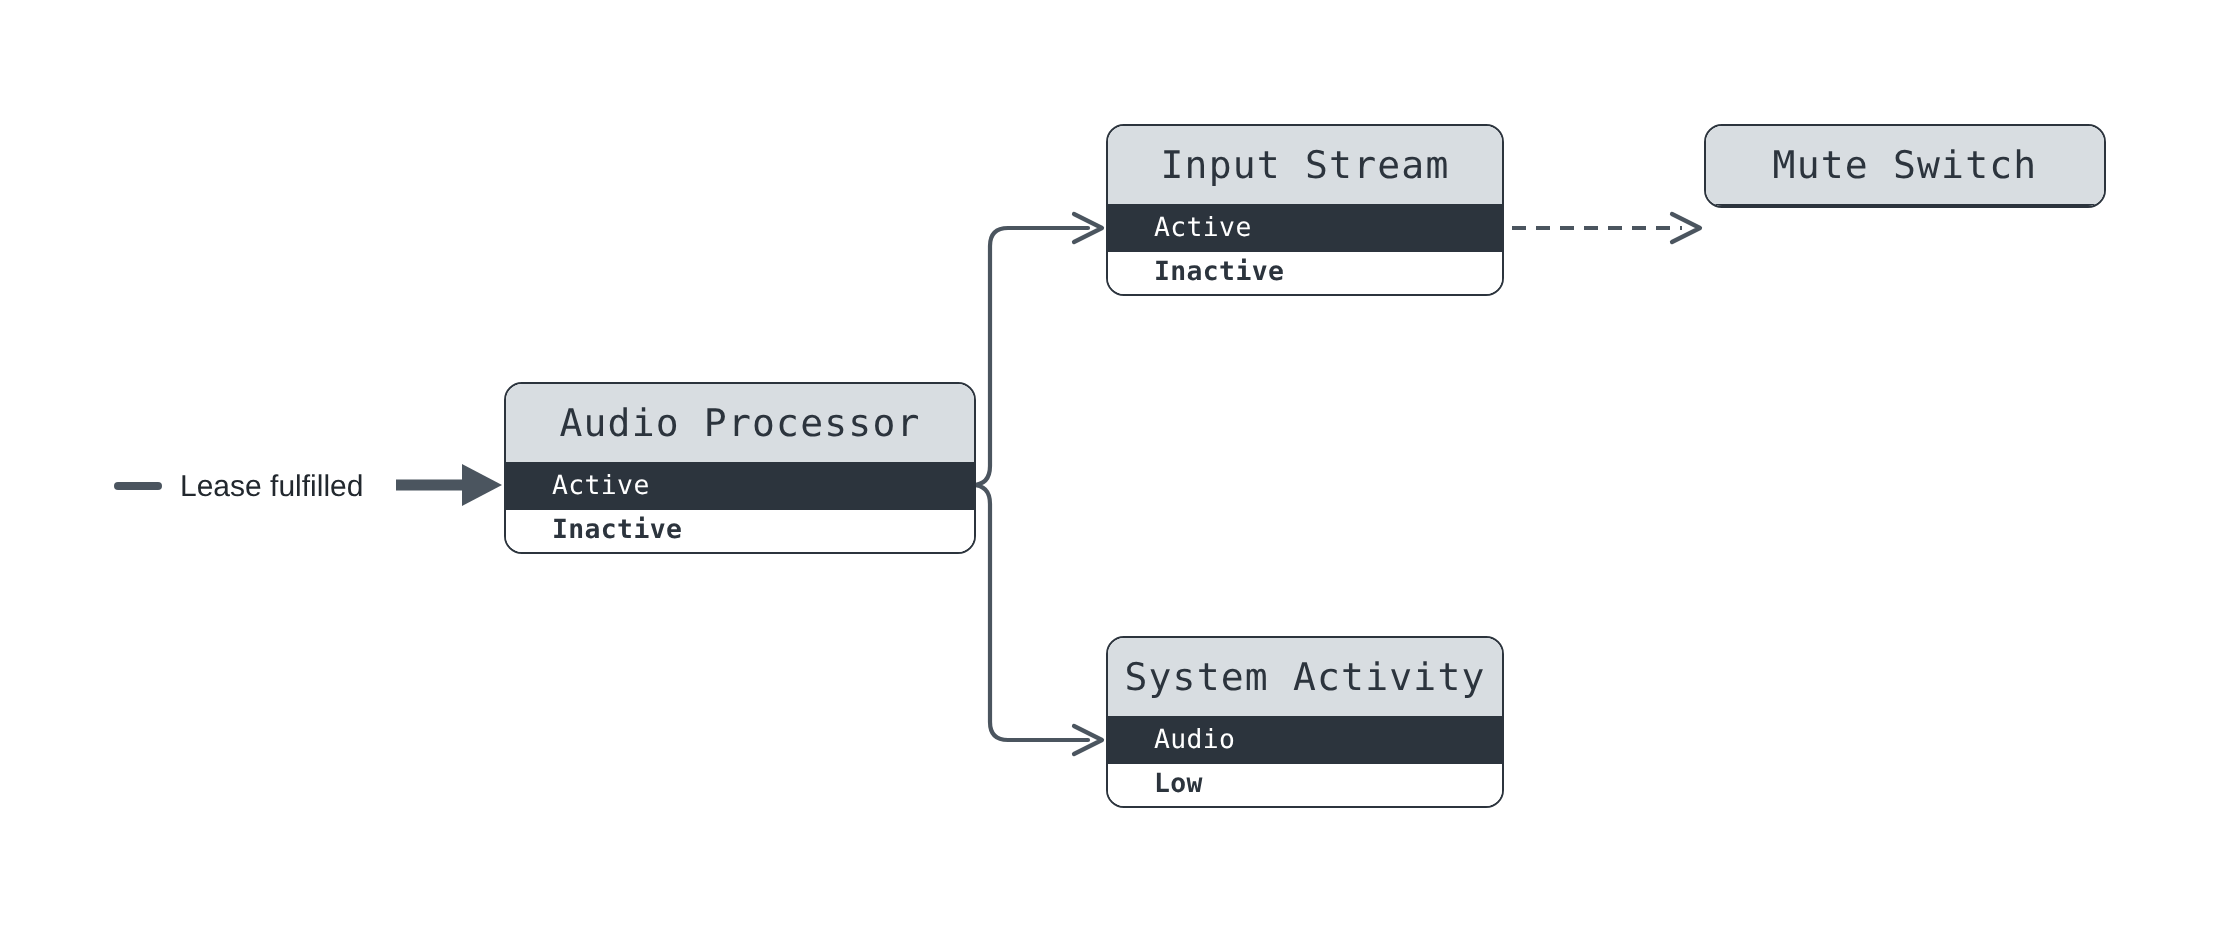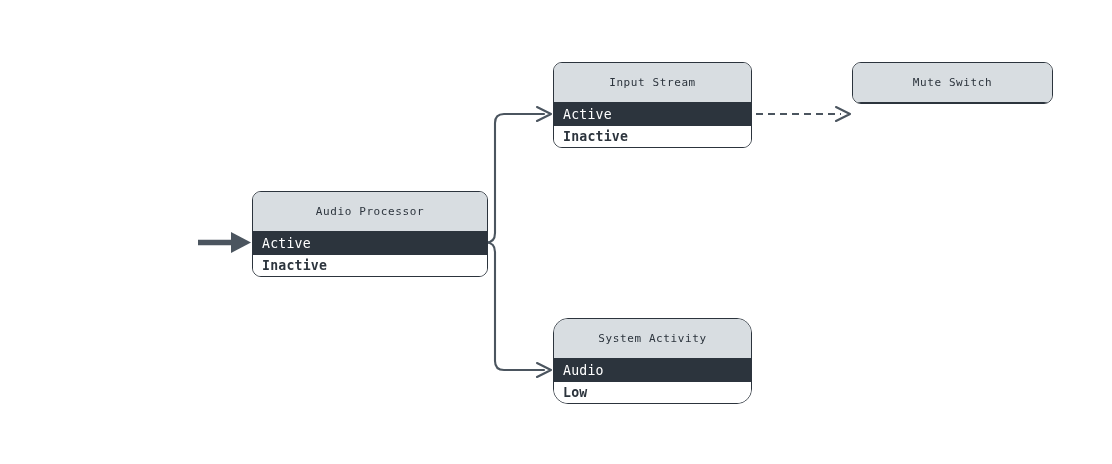--- a/index.html
+++ b/index.html
@@ -34,54 +34,54 @@
     background: #ffffff;
     overflow: hidden;
     z-index: 3;
   }
   .node-title {
     box-sizing: border-box;
     height: 40px;
     background: #d8dde1;
     color: #2c343d;
     font-family: "DejaVu Sans Mono", monospace;
-    font-size: 11px;
+    font-size: 19px;
     letter-spacing: 0.6px;
     display: flex;
     align-items: center;
     justify-content: center;
     border-bottom: 1.6px solid #2c343d;
   }
   .node-row {
     box-sizing: border-box;
     height: 22px;
     display: flex;
     align-items: center;
-    padding-left: 9px;
+    padding-left: 23px;
     font-family: "DejaVu Sans Mono", monospace;
     font-size: 13.2px;
     letter-spacing: 0.2px;
     white-space: nowrap;
   }
   .node-row.active {
     background: #2c343d;
     color: #ffffff;
   }
   .node-row.inactive {
     background: #ffffff;
     color: #2c343d;
     border-top: 1.6px solid #2c343d;
     font-weight: bold;
   }
 
   
   #node-audio-processor { left: 252px; top: 191px; width: 236px; }
   #node-input-stream    { left: 553px; top: 62px;  width: 199px; }
   #node-mute-switch     { left: 852px; top: 62px;  width: 201px; }
-  #node-system-activity { left: 553px; top: 318px; width: 199px; border-radius: 15px; }
+  #node-system-activity { left: 553px; top: 318px; width: 199px; }
 
   
   #entry-label {
     position: absolute;
     left: 57px;
     top: 232px;
     height: 22px;
     display: flex;
     align-items: center;
     gap: 9px;
@@ -123,20 +123,24 @@
                Q 495 370 504 370 L 544 370" fill="none" stroke="#4b555f" stroke-width="2.1" stroke-linecap="round" stroke-linejoin="round"></path>
       <path d="M 537 363 L 551 370 L 537 377" fill="none" stroke="#4b555f" stroke-width="2.1" stroke-linecap="round" stroke-linejoin="round"></path>
     </g>
 
     <g>
       <line x1="756" y1="114" x2="841" y2="114" stroke="#4b555f" stroke-width="2.1" stroke-dasharray="7 5" stroke-linecap="butt"></line>
       <path d="M 836 107 L 850 114 L 836 121" fill="none" stroke="#4b555f" stroke-width="2.1" stroke-linecap="round" stroke-linejoin="round"></path>
     </g>
   </svg>
 
+  <div id="entry-label">
+    <span class="entry-dash"></span>
+    <span class="entry-text">Lease fulfilled</span>
+  </div>
 
   <div class="node" id="node-audio-processor">
     <div class="node-title">Audio Processor</div>
     <div class="node-row active">Active</div>
     <div class="node-row inactive">Inactive</div>
   </div>
 
   <div class="node" id="node-input-stream">
     <div class="node-title">Input Stream</div>
     <div class="node-row active">Active</div>

